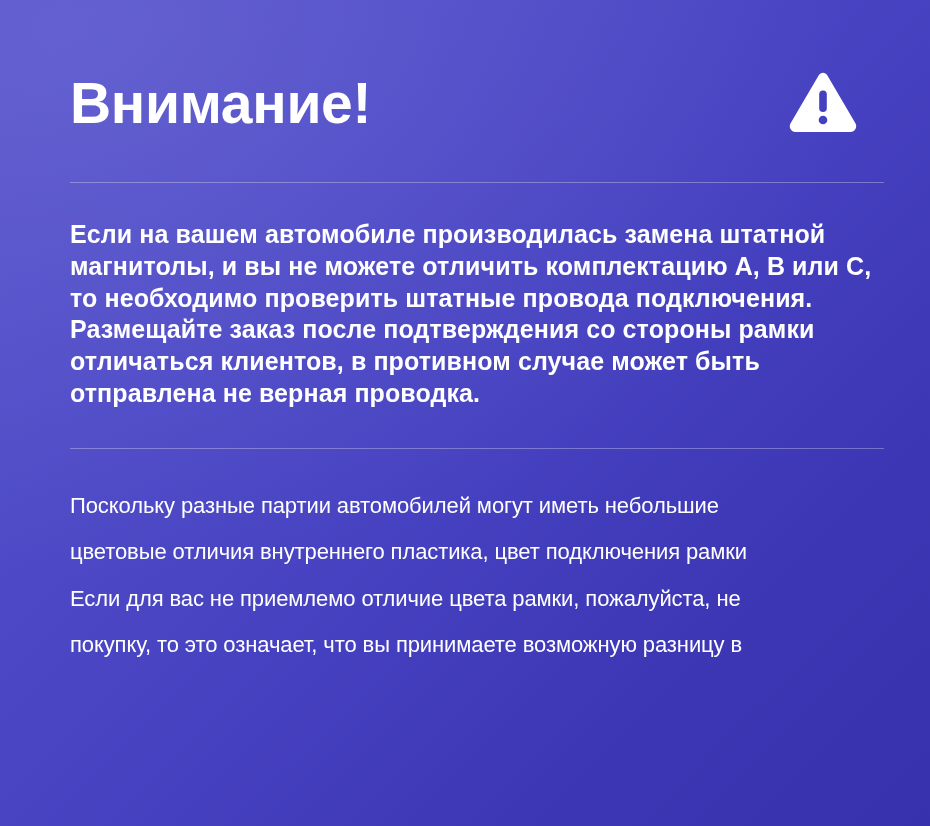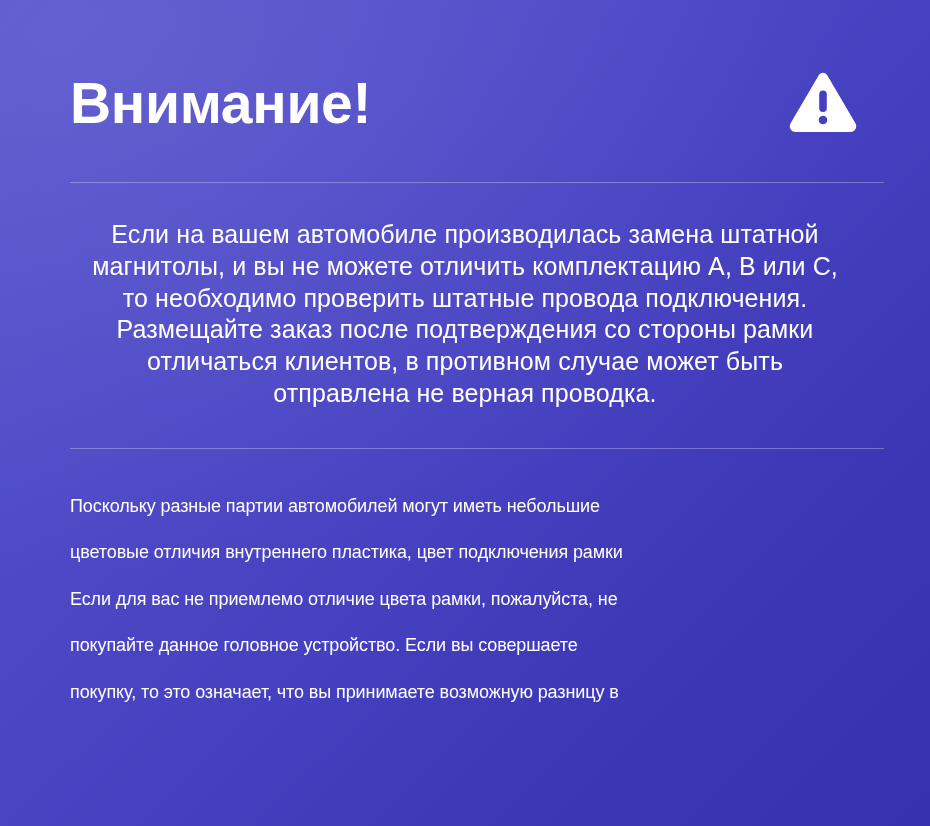--- a/index.html
+++ b/index.html
@@ -87,32 +87,31 @@
 
   
   .block-primary {
     padding-top: 36px;
     padding-bottom: 38px;
   }
   .block-primary .para-line {
     color: #ffffff;
     font-size: 25px;
     line-height: 31.8px;
-    font-weight: normal;
+    font-weight: bold;
     letter-spacing: 0.1px;
     white-space: nowrap;
-    text-align: center;
   }
 
   .block-secondary {
     padding-top: 34px;
   }
   .block-secondary .para-line {
     color: #ffffff;
-    font-size: 18px;
+    font-size: 22px;
     line-height: 46.5px;
     font-weight: normal;
     letter-spacing: -0.1px;
     white-space: nowrap;
   }
   .block-secondary .para-group + .para-group {
     margin-top: 0;
   }
 </style>
 </head>
@@ -144,19 +143,18 @@
 
     <hr class="divider">
 
     <div class="block-secondary">
       <div class="para-group">
         <div class="para-line">Поскольку разные партии автомобилей могут иметь небольшие</div>
         <div class="para-line">цветовые отличия внутреннего пластика, цвет подключения рамки</div>
       </div>
       <div class="para-group">
         <div class="para-line">Если для вас не приемлемо отличие цвета рамки, пожалуйста, не</div>
-        <div class="para-line">покупайте данное головное устройство. Если вы совершаете</div>
         <div class="para-line">покупку, то это означает, что вы принимаете возможную разницу в</div>
       </div>
     </div>
 
   </div>
 </div>
 
 </body></html>

